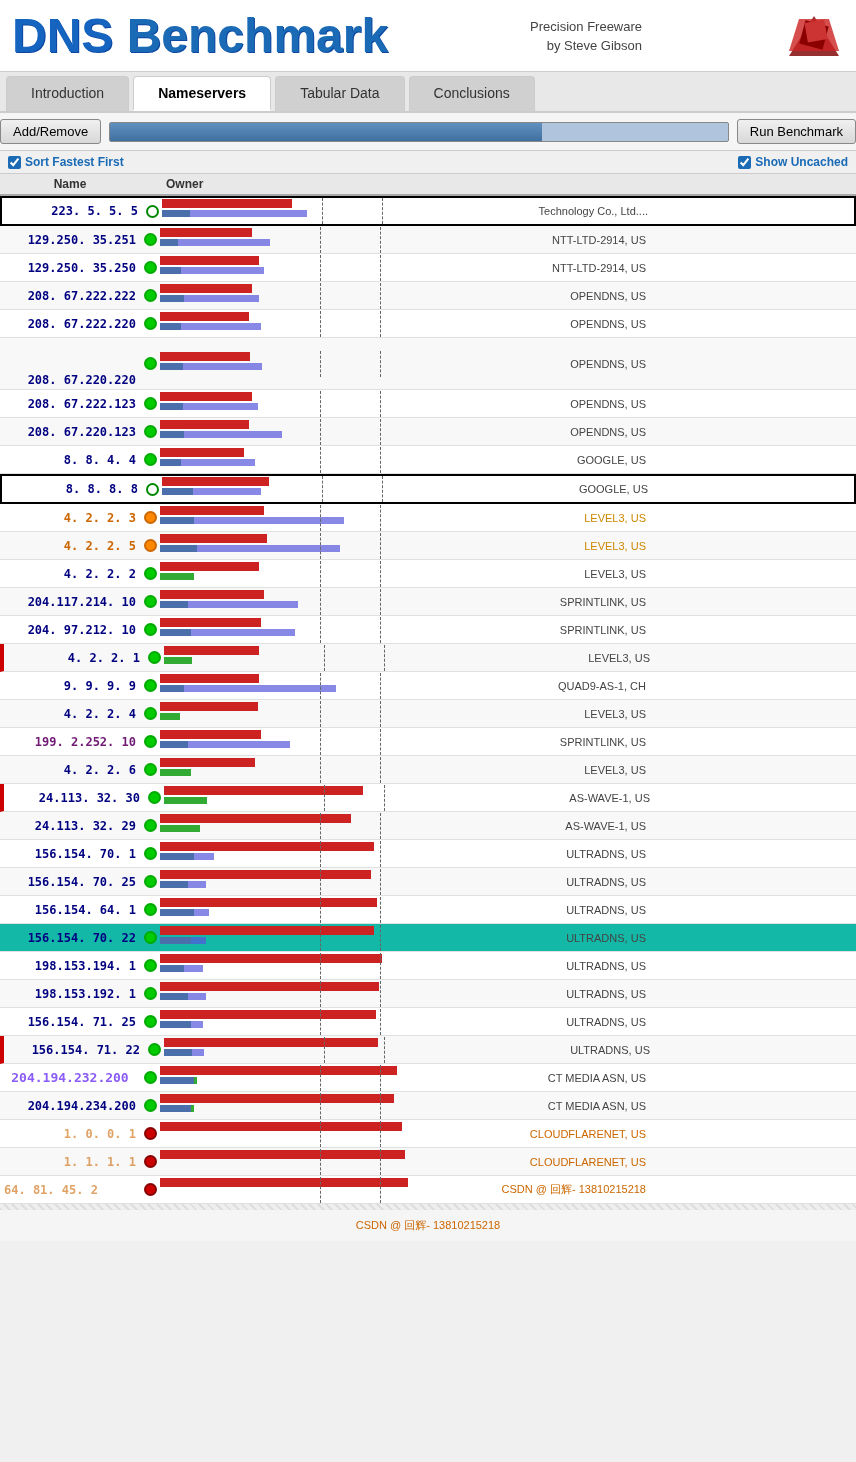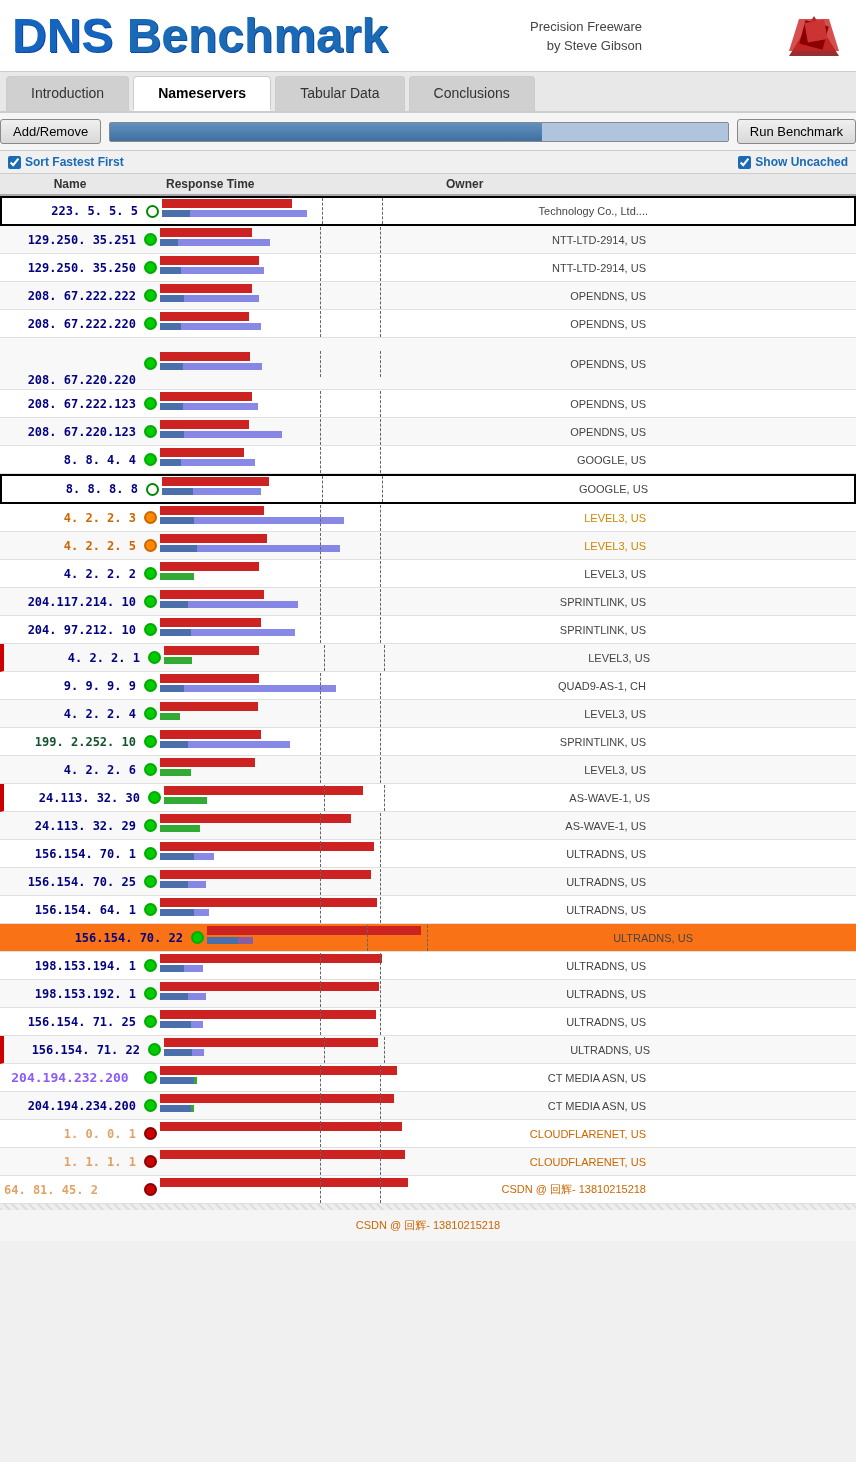--- a/index.html
+++ b/index.html
@@ -167,23 +167,20 @@
   </label>
   <label class="checkbox-label">
     <input type="checkbox" checked="" style="">
     <span>Show Uncached</span>
   </label>
 </div>
 
 <div style="display:grid; grid-template-columns:140px 20px 280px 210px; background:#e8e8e8; border-bottom:2px solid #aaa; font-size:12px; font-weight:bold; color:#333;">
   <div style="padding:3px 6px; text-align:center;">Name</div>
   <div></div>
-  <div style="padding:3px 6px; text-align:left; position:relative;">
-    <span>Response Time</span>
-  </div>
   <div style="padding:3px 6px;">Owner</div>
 </div>
 
 <div class="data-table" id="dns-table">
     <div style="border: 2px solid rgb(0, 0, 0); background: rgb(255, 255, 255); z-index: 1; position: relative; display: grid; grid-template-columns: 140px 20px 280px 210px; min-height: 28px; align-items: center;">
     <div style="font-family:monospace;font-size:12px;font-weight:bold;color:#000080;opacity:1;padding:2px 4px;text-align:right;">223.  5.  5.  5</div>
     <div style="display:flex;align-items:center;justify-content:center;">
       <div style="width:13px;height:13px;border-radius:50%;border:2px solid #008800;background:white;display:flex;align-items:center;justify-content:center;"></div>
     </div>
     <div style="position:relative;height:26px;overflow:hidden;">
@@ -427,21 +424,21 @@
     <div style="position:relative;height:26px;overflow:hidden;">
       <div style="position:absolute;top:1px;left:0;height:9px;width:97.88235294117646px;background:#cc2222;"></div>
       <div style="position:absolute;top:12px;left:0;height:7px;width:19.88235294117647px;background:#33aa33;"></div>
 
       <div style="position:absolute;top:0;bottom:0;left:160px;width:1px;border-left:1px dashed #666;"></div>
       <div style="position:absolute;top:0;bottom:0;left:220px;width:1px;border-left:1px dashed #666;"></div>
     </div>
     <div style="font-size:11px;color:#444;padding:2px 4px;text-align:right;white-space:nowrap;overflow:hidden;text-overflow:ellipsis;">LEVEL3, US</div>
   </div>
     <div style="border-bottom: 1px solid rgb(224, 224, 224); background: rgb(255, 255, 255); display: grid; grid-template-columns: 140px 20px 280px 210px; min-height: 28px; align-items: center;">
-    <div style="font-family:monospace;font-size:12px;font-weight:bold;color:#14532d;opacity:1;padding:2px 4px;text-align:right;">199.  2.252. 10</div>
+    <div style="font-family:monospace;font-size:12px;font-weight:bold;color:#701a75;opacity:1;padding:2px 4px;text-align:right;">199.  2.252. 10</div>
     <div style="display:flex;align-items:center;justify-content:center;">
       <div style="width:13px;height:13px;border-radius:50%;border:2px solid #00aa00;background:#00cc00;display:flex;align-items:center;justify-content:center;"></div>
     </div>
     <div style="position:relative;height:26px;overflow:hidden;">
       <div style="position:absolute;top:1px;left:0;height:9px;width:100.94117647058823px;background:#cc2222;"></div>
       <div style="position:absolute;top:12px;left:0;height:7px;width:27.52941176470588px;background:#33aa33;"></div>
       <div style="position:absolute;top:12px;left:0;height:7px;width:130px;background:#5555dd;opacity:0.7;"></div>
       <div style="position:absolute;top:0;bottom:0;left:160px;width:1px;border-left:1px dashed #666;"></div>
       <div style="position:absolute;top:0;bottom:0;left:220px;width:1px;border-left:1px dashed #666;"></div>
     </div>
@@ -524,21 +521,21 @@
     </div>
     <div style="position:relative;height:26px;overflow:hidden;">
       <div style="position:absolute;top:1px;left:0;height:9px;width:217.17647058823528px;background:#cc2222;"></div>
       <div style="position:absolute;top:12px;left:0;height:7px;width:33.647058823529406px;background:#33aa33;"></div>
       <div style="position:absolute;top:12px;left:0;height:7px;width:48.94117647058823px;background:#5555dd;opacity:0.7;"></div>
       <div style="position:absolute;top:0;bottom:0;left:160px;width:1px;border-left:1px dashed #666;"></div>
       <div style="position:absolute;top:0;bottom:0;left:220px;width:1px;border-left:1px dashed #666;"></div>
     </div>
     <div style="font-size:11px;color:#444;padding:2px 4px;text-align:right;white-space:nowrap;overflow:hidden;text-overflow:ellipsis;">ULTRADNS, US</div>
   </div>
-    <div style="border-bottom: 1px solid rgb(224, 224, 224); background: #f97316; display: grid; grid-template-columns: 140px 20px 280px 210px; min-height: 28px; align-items: center; padding-left: 47px;">
+    <div style="border-bottom: 1px solid rgb(224, 224, 224); background: #14b8a6; display: grid; grid-template-columns: 140px 20px 280px 210px; min-height: 28px; align-items: center;">
     <div style="font-family:monospace;font-size:12px;font-weight:bold;color:#000080;opacity:1;padding:2px 4px;text-align:right;">156.154. 70. 22</div>
     <div style="display:flex;align-items:center;justify-content:center;">
       <div style="width:13px;height:13px;border-radius:50%;border:2px solid #00aa00;background:#00cc00;display:flex;align-items:center;justify-content:center;"></div>
     </div>
     <div style="position:relative;height:26px;overflow:hidden;">
       <div style="position:absolute;top:1px;left:0;height:9px;width:214.1176470588235px;background:#cc2222;"></div>
       <div style="position:absolute;top:12px;left:0;height:7px;width:30.588235294117645px;background:#33aa33;"></div>
       <div style="position:absolute;top:12px;left:0;height:7px;width:45.882352941176464px;background:#5555dd;opacity:0.7;"></div>
       <div style="position:absolute;top:0;bottom:0;left:160px;width:1px;border-left:1px dashed #666;"></div>
       <div style="position:absolute;top:0;bottom:0;left:220px;width:1px;border-left:1px dashed #666;"></div>

